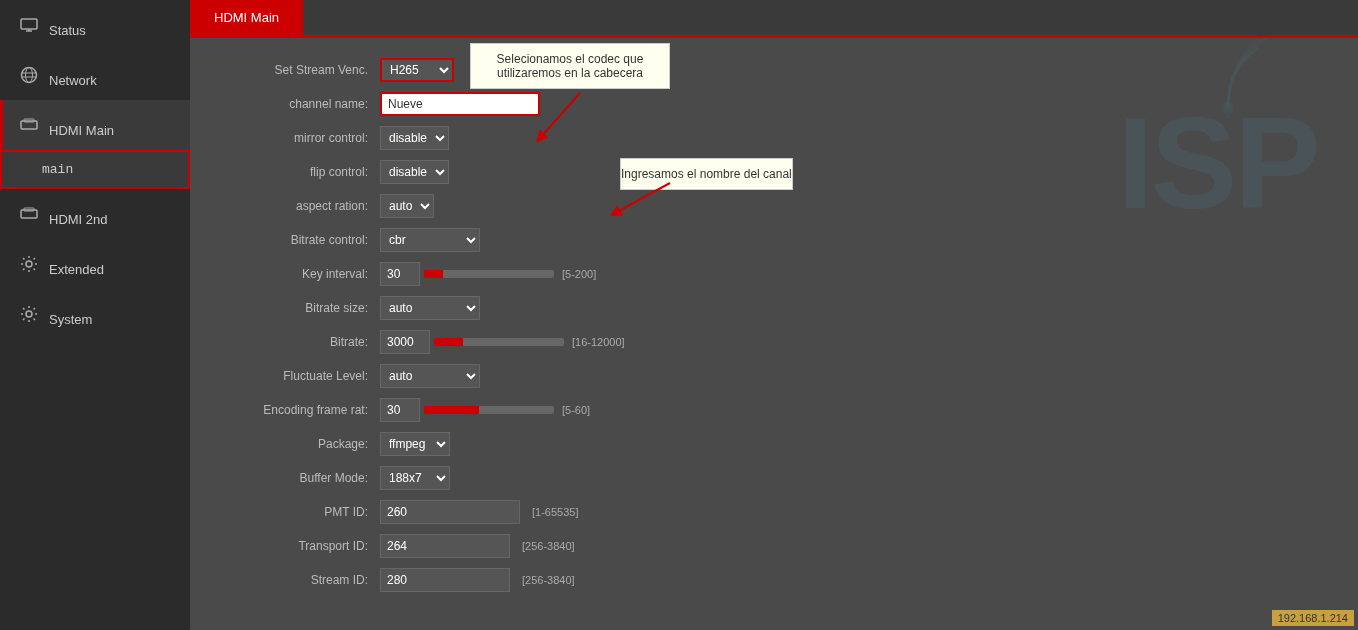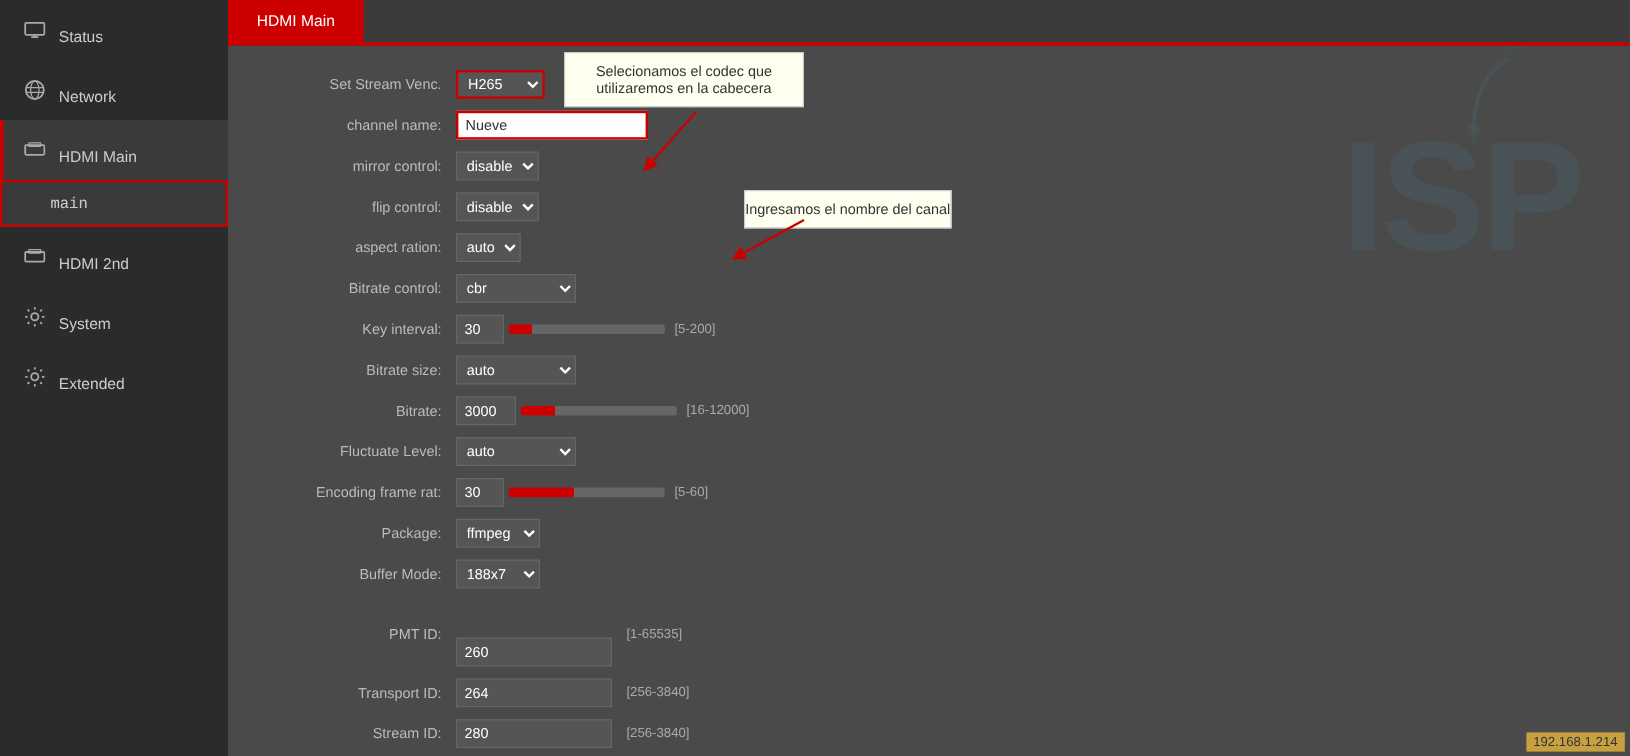--- a/index.html
+++ b/index.html
@@ -98,30 +98,30 @@
       </span>
       <span class="label">HDMI 2nd</span>
     </div>
     <div class="sidebar-item">
       <span class="icon">
         <svg width="18" height="18" viewBox="0 0 18 18" fill="none">
             <circle cx="9" cy="9" r="3" stroke="#aaa" stroke-width="1.5" fill="none"></circle>
             <path d="M9 1v2M9 15v2M1 9h2M15 9h2M3.05 3.05l1.42 1.42M13.54 13.54l1.41 1.41M3.05 14.95l1.42-1.41M13.54 4.46l1.41-1.41" stroke="#aaa" stroke-width="1.5"></path>
           </svg>
       </span>
-      <span class="label">System</span>
+      <span class="label">Extended</span>
     </div>
     <div class="sidebar-item">
       <span class="icon">
         <svg width="18" height="18" viewBox="0 0 18 18" fill="none">
             <circle cx="9" cy="9" r="3" stroke="#aaa" stroke-width="1.5" fill="none"></circle>
             <path d="M9 1v2M9 15v2M1 9h2M15 9h2M3.05 3.05l1.42 1.42M13.54 13.54l1.41 1.41M3.05 14.95l1.42-1.41M13.54 4.46l1.41-1.41" stroke="#aaa" stroke-width="1.5"></path>
           </svg>
       </span>
-      <span class="label">Extended</span>
+      <span class="label">System</span>
     </div>
   </div>
 
   <div class="main-content">
 
     <div class="tab-bar">
       <div class="tab active">
         <span>HDMI Main</span>
       </div>
     </div>
@@ -295,21 +295,21 @@
             <select class="form-select">
               <option>188x7</option>
               <option>188x14</option>
             </select>
           </div>
         </div>
 
         <div class="form-row">
           <div class="form-label">PMT ID:</div>
           <div class="form-control">
-            <input type="text" class="form-input" value="260" style="width: 130px; margin-top: 31px;">
+            <input type="text" class="form-input" value="260" style="width: 140px;">
             <span class="form-range-hint">[1-65535]</span>
           </div>
         </div>
 
         <div class="form-row">
           <div class="form-label">Transport ID:</div>
           <div class="form-control">
             <input type="text" class="form-input" value="264" style="width: 130px;">
             <span class="form-range-hint">[256-3840]</span>
           </div>

